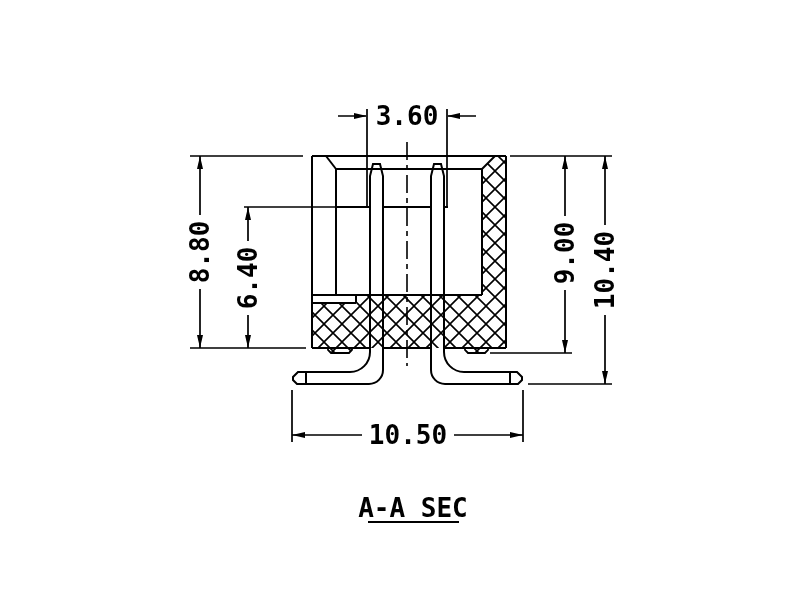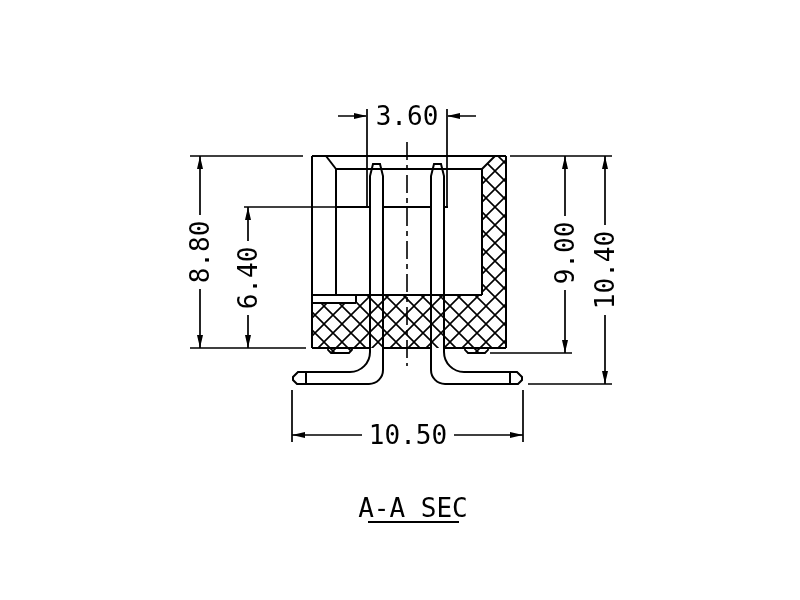--- a/index.html
+++ b/index.html
@@ -1,18 +1,19 @@
 <!DOCTYPE html>
 <html><head>
 <meta charset="utf-8">
 <style>
   html,body{margin:0;padding:0;background:#ffffff;}
   .canvas{
     position:relative;width:656px;height:600px;background:#3b82f6;overflow:hidden;
     font-family:"DejaVu Sans Mono","Liberation Mono",monospace;
+    font-weight:bold;
   }
   svg text{
     font-family:"DejaVu Sans Mono","Liberation Mono",monospace;
     font-size:26px;fill:#000;
   }
   .obj{stroke:#000;stroke-width:2;fill:none;}
   .dim{stroke:#000;stroke-width:1.7;fill:none;}
   .arr{fill:#000;stroke:none;}
   .cl{stroke:#000;stroke-width:1.6;fill:none;stroke-dasharray:18 5 5 5;}
 </style>

